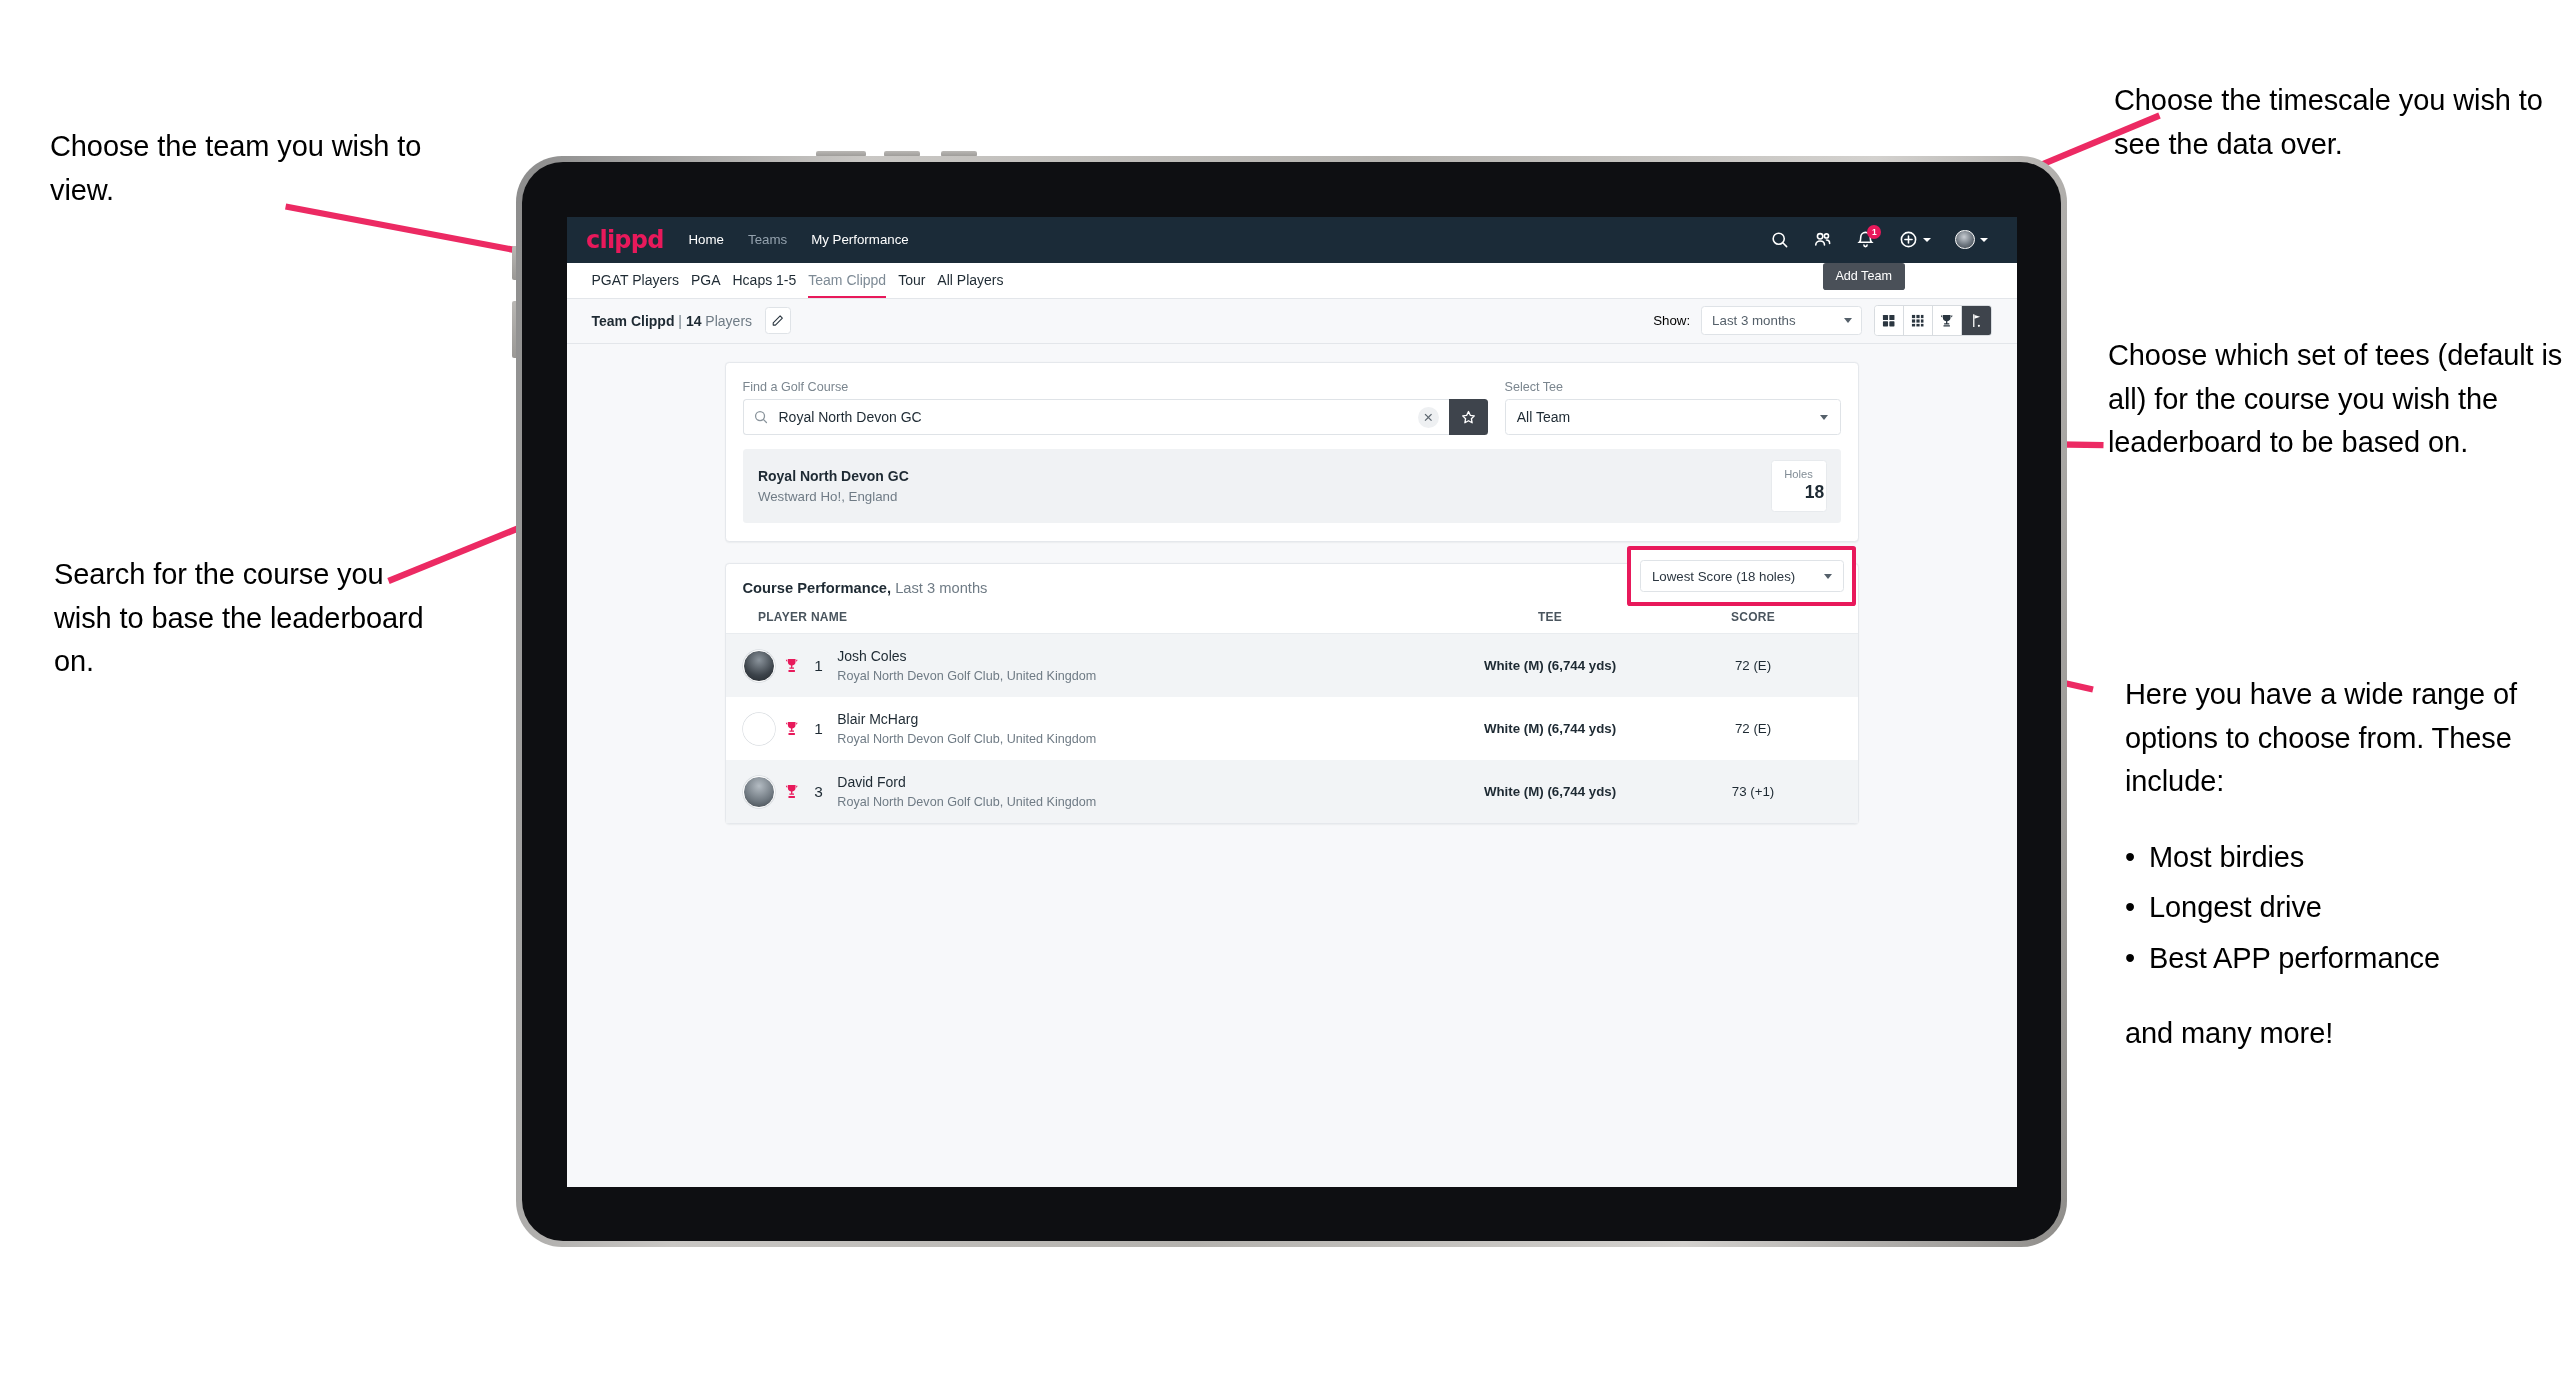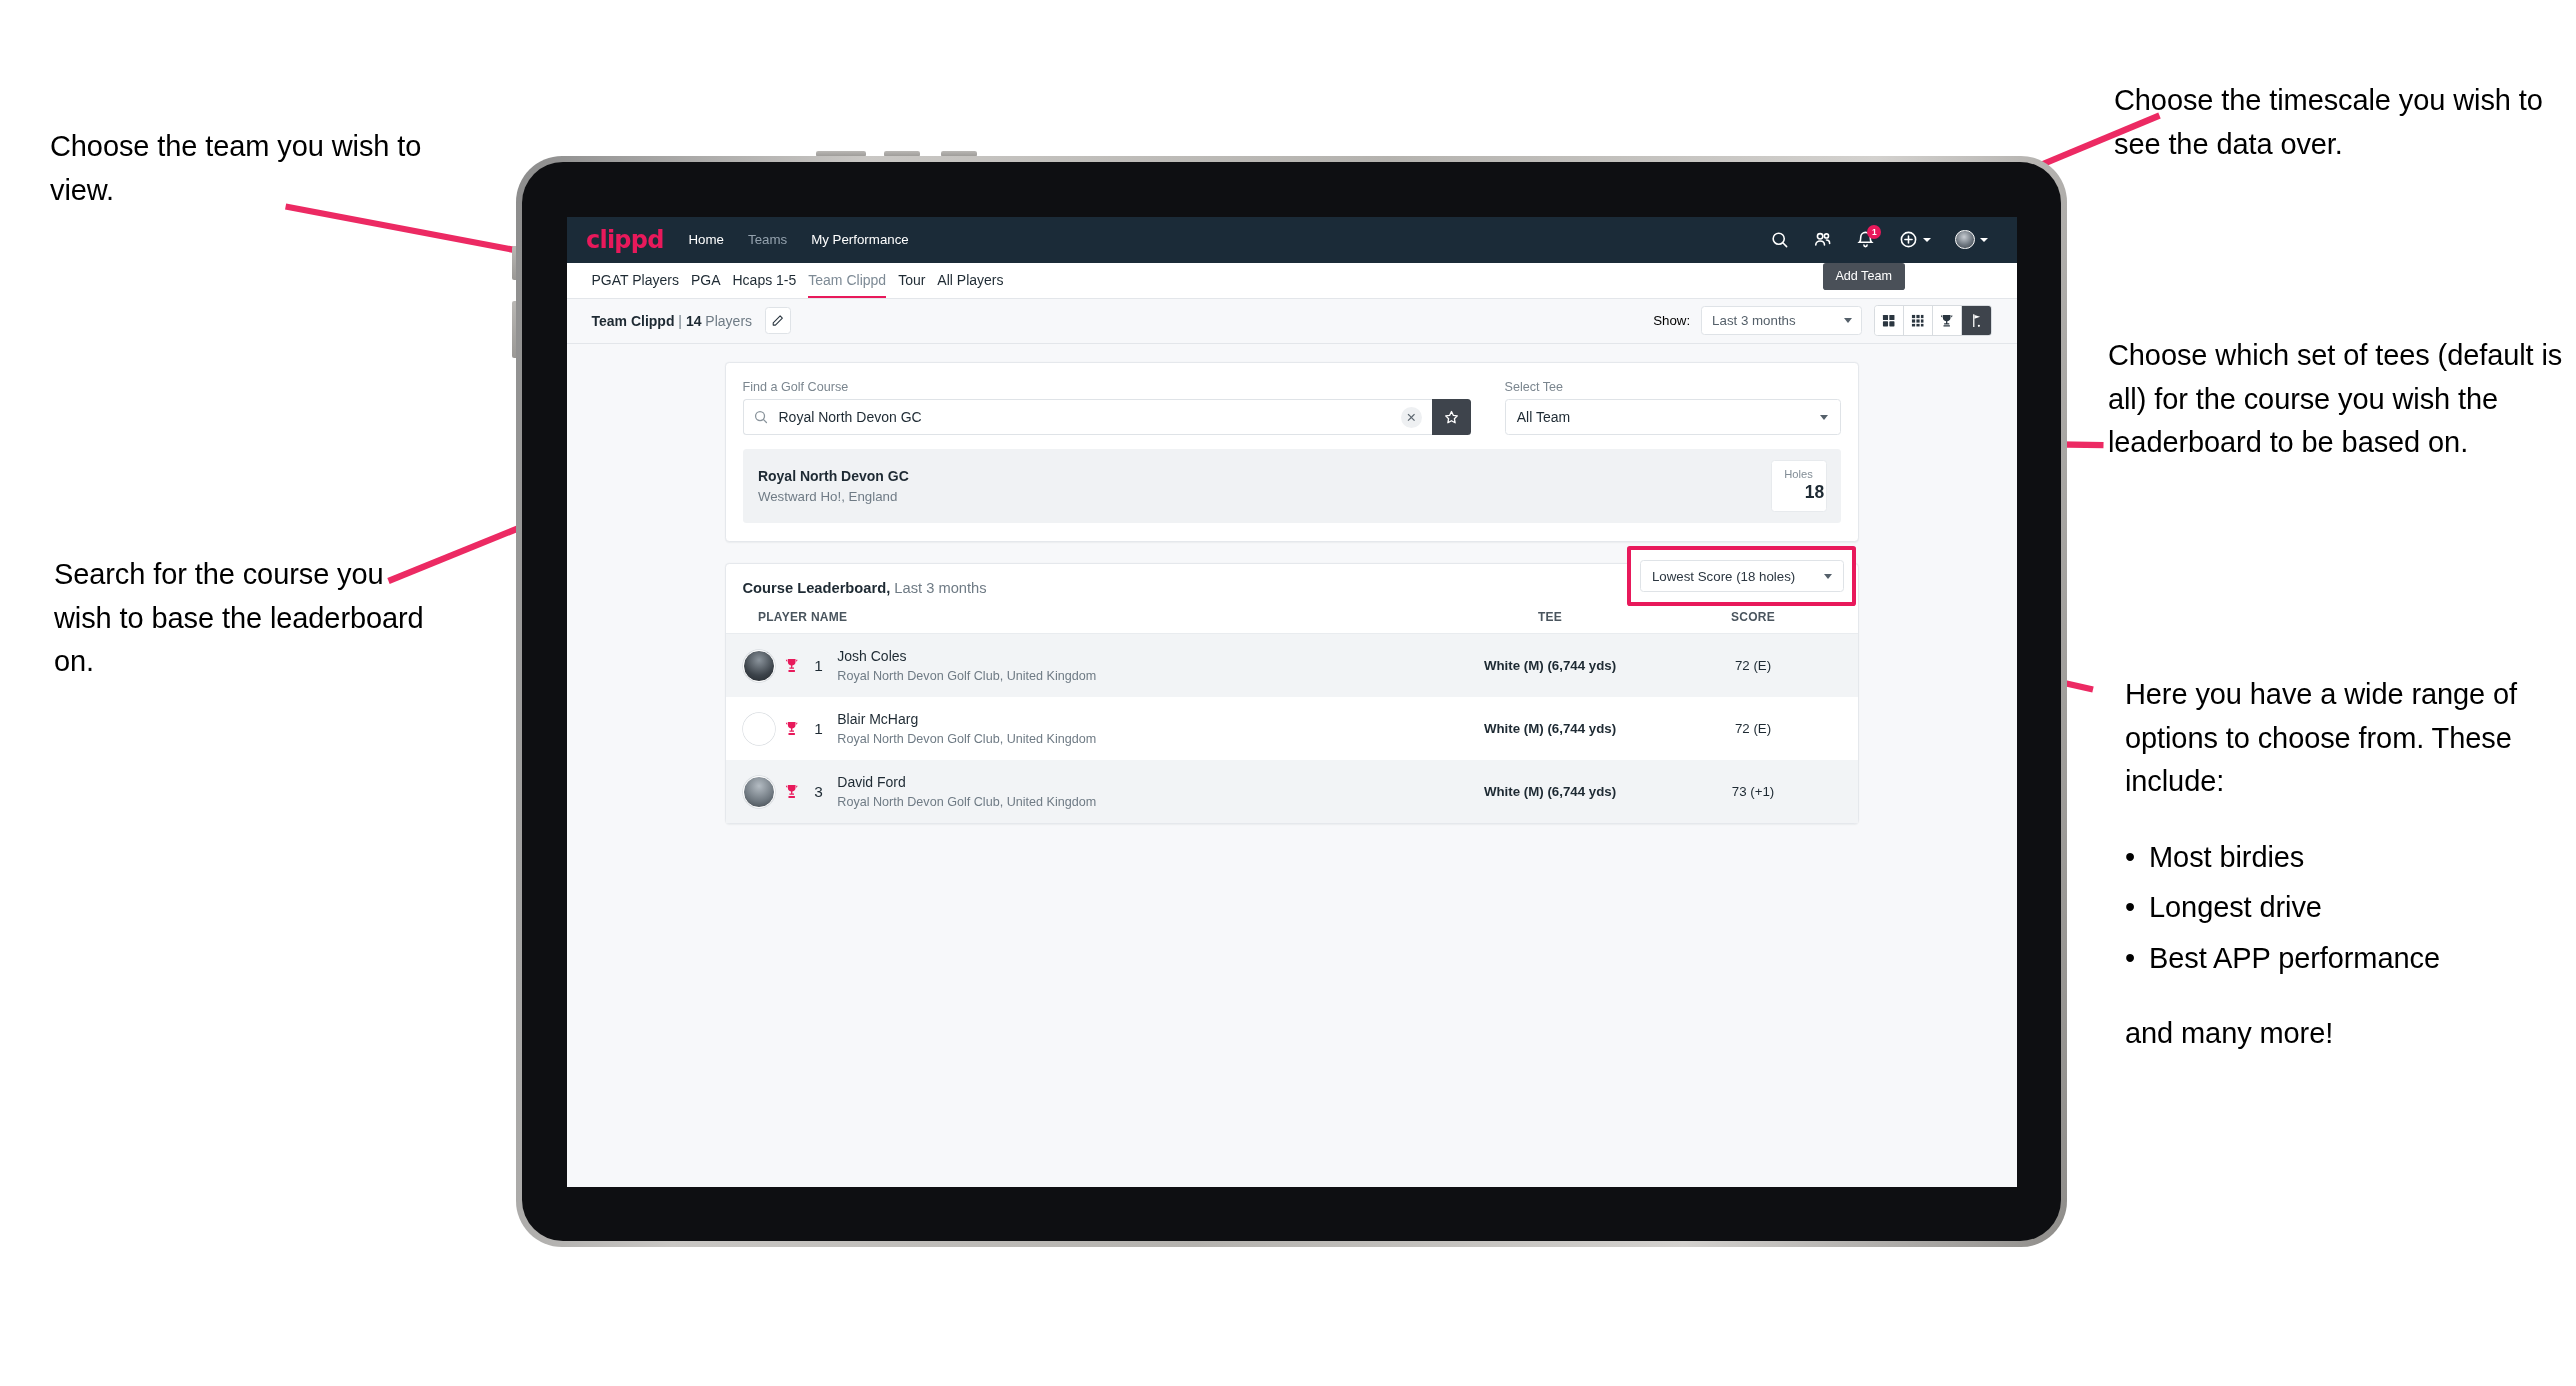--- a/index.html
+++ b/index.html
@@ -152,21 +152,21 @@
 
   .card {
     background:#ffffff; border:0.7px solid #e5e8ec; border-radius: 4.2px;
     box-shadow: 0 0.7px 1.4px rgba(20,30,40,.05);
   }
 
   
   #searchcard { padding: 17px 17px 18px 17px; }
   .field-row { display:flex; gap: 17px; }
   .field-left { flex: 1 1 auto; }
-  .field-right { width: 336px; flex: 0 0 auto; margin-left: 17px; }
+  .field-right { width: 336px; flex: 0 0 auto; }
   .field-label { font-size: 12.6px; color:#7b868f; margin-bottom: 5.6px; }
   .input-wrap { display:flex; }
   .search-input {
     flex:1; height: 36px; border:0.7px solid #dfe3e7; border-right:none;
     border-radius: 3.5px 0 0 3.5px; background:#fff;
     display:flex; align-items:center; padding: 0 9.8px; gap: 9.8px;
   }
   .search-input .val { font-size: 14px; color:#1e2a33; flex:1; }
   .clear-x {
     width: 21px; height:21px; border-radius:50%; background:#eef0f2;
@@ -453,21 +453,21 @@
               <div class="holes-box">
                 <div class="holes-lbl">Holes</div>
                 <div class="holes-num">18</div>
               </div>
             </div>
           </div>
 
           <div class="card" id="lbcard">
             <div id="lbhead">
               <div class="lb-title">
-                <b>Course Leaderboard,</b>
+                <b>Course Performance,</b>
                 <span>Last 3 months</span>
               </div>
               <div id="lb-highlight">
                 <div class="lb-select">
                   <span>Lowest Score (18 holes)</span>
                   <span class="chev"></span>
                 </div>
               </div>
             </div>
 

